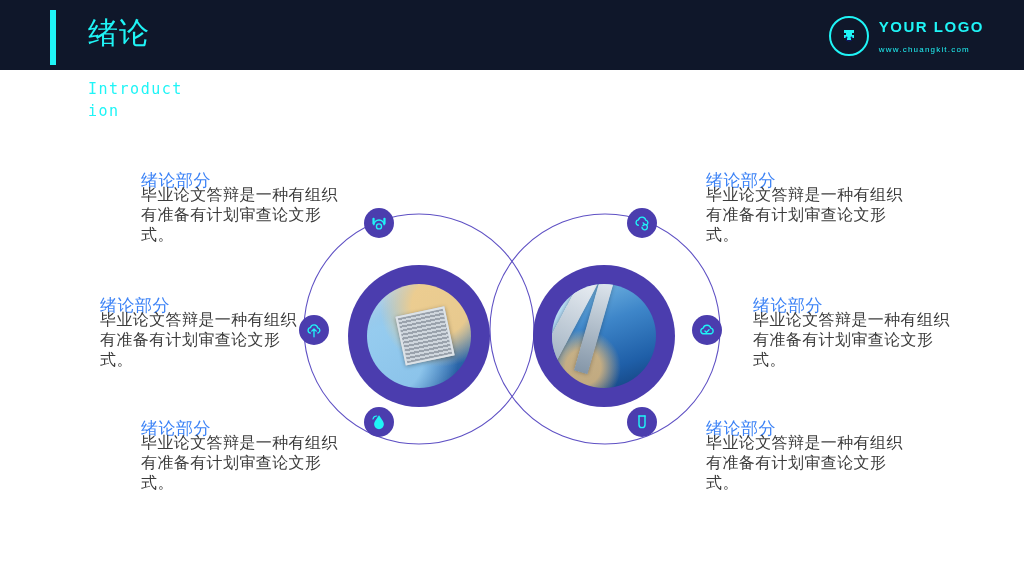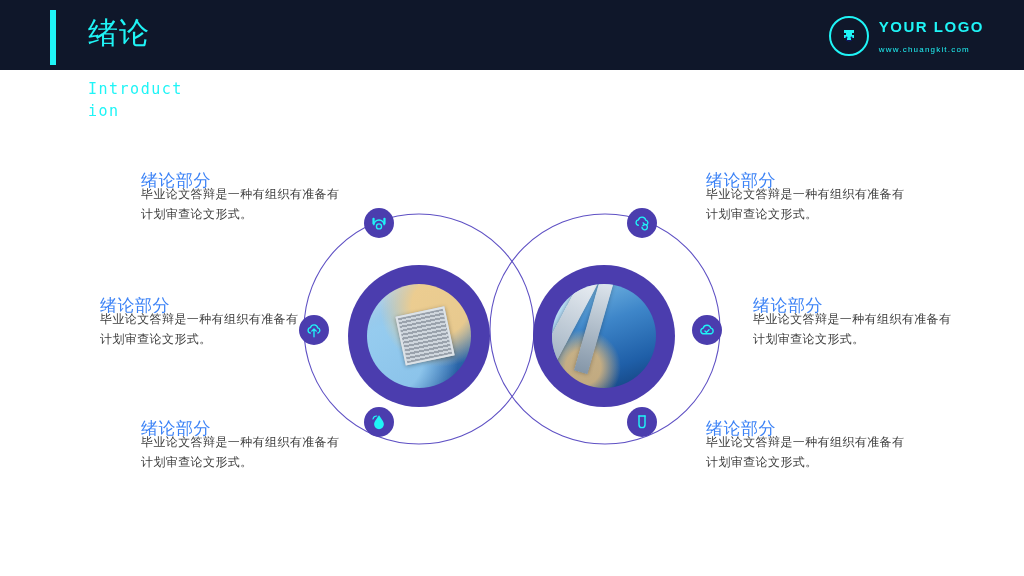--- a/index.html
+++ b/index.html
@@ -119,22 +119,22 @@
   }
 
   
   .tblock { position:absolute; width:200px; }
   .tblock.right { width:210px; }
   .t-title {
     font-size:17px; color:#3b82f6; line-height:20px;
     font-family:"DejaVu Sans", sans-serif; letter-spacing:.5px;
   }
   .t-body {
-    font-size:12px; color:#3c3c3c; line-height:20px;
-    font-family:Liberation Mono, monospace; letter-spacing:.4px;
+    font-size:16px; color:#3c3c3c; line-height:20px;
+    font-family:Liberation Serif, serif; letter-spacing:.4px;
     margin-top:-5px;
   }
 </style>
 </head>
 <body>
 
 <div class="slide">
 
   <div class="header">
     <div class="header-accent"></div>

